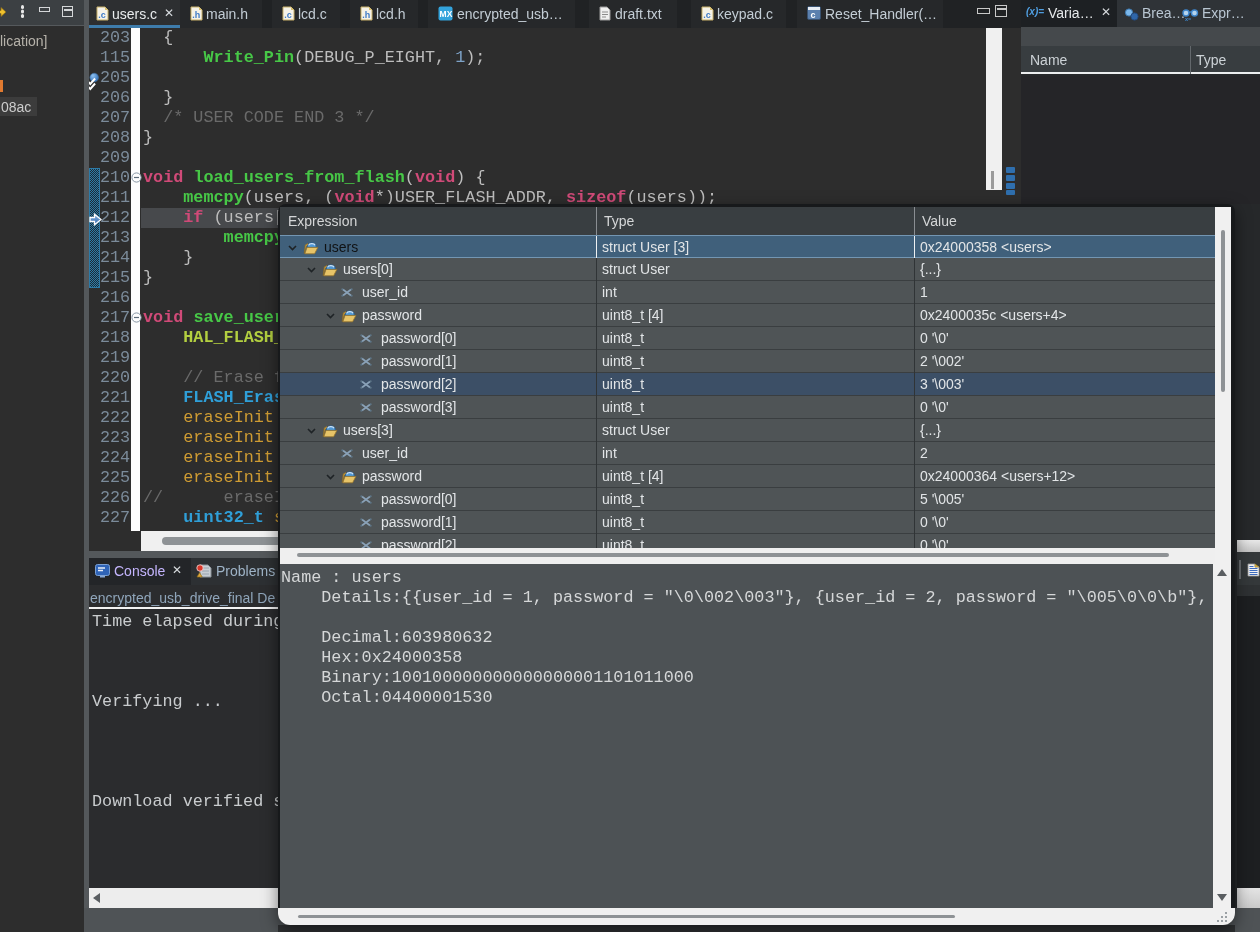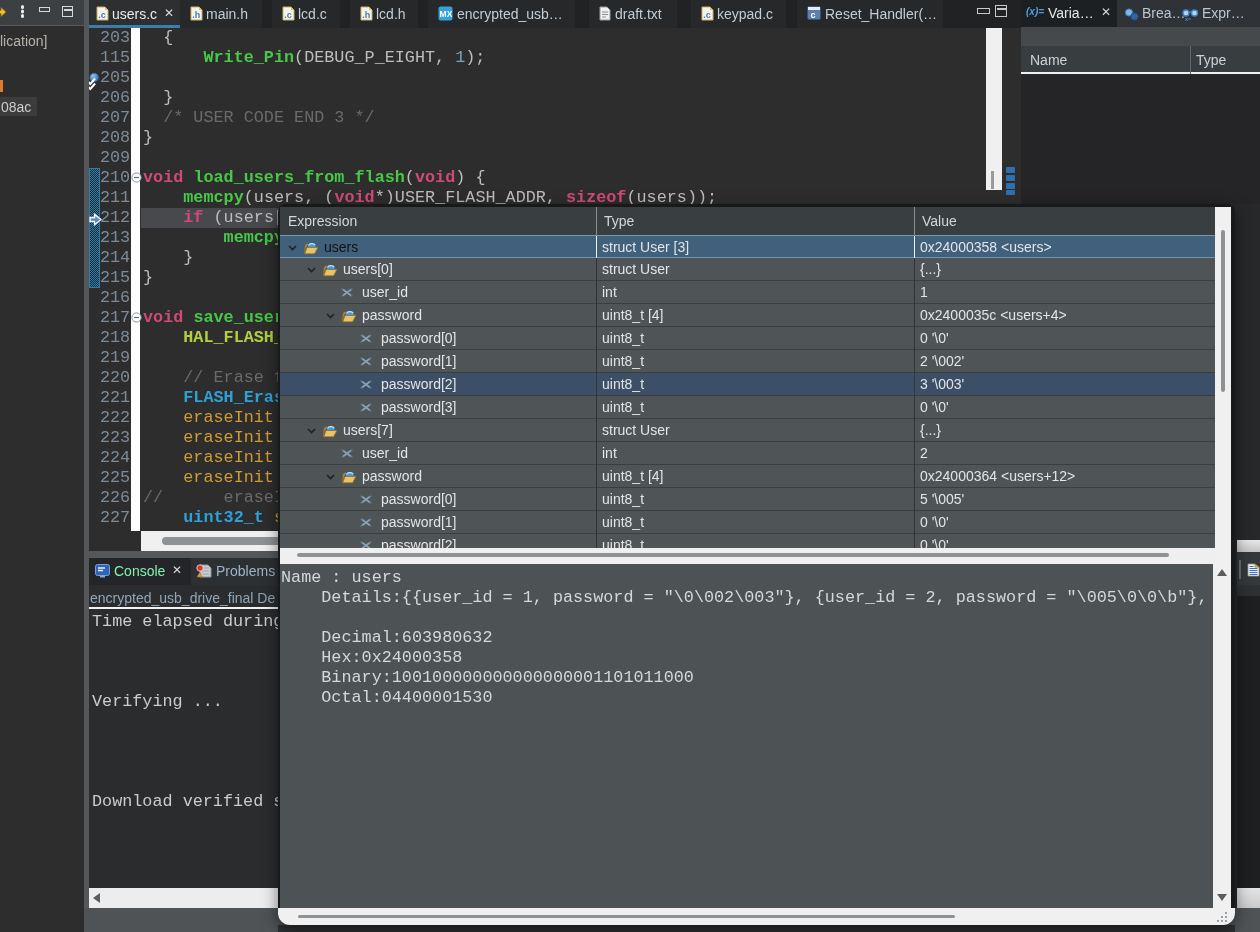--- a/index.html
+++ b/index.html
@@ -268,21 +268,21 @@
 
 <div id="csash"></div>
 <div id="conarea">
  <div id="contabbar"></div>
  <div id="contab1">
       <span class="abs" style="left:6px;top:6px"><svg width="15" height="14" viewBox="0 0 15 14">
           <rect x="0.5" y="0.5" width="14" height="11" rx="2" fill="#2f64b8" stroke="#7aa0d4"></rect>
           <path d="M3 4 h7 M3 6.5 h5" stroke="#e8eef8" stroke-width="1.4"></path>
           <rect x="5" y="11.5" width="5" height="2" fill="#88a9d8"></rect>
         </svg></span>
-      <span class="abs" style="left:25px;top:5px;font-size:14px;color:#86efac">Console</span>
+      <span class="abs" style="left:25px;top:5px;font-size:14px;color:#c4b5fd">Console</span>
       <span class="abs" style="left:83px;top:5px;font-size:12px;color:#d7dbde">✕</span>
     </div>
  <div id="contab2">
       <span class="abs" style="left:5px;top:6px"><svg width="16" height="14" viewBox="0 0 16 14">
           <path d="M4 1 h8 l3 3 v9 h-11 z" fill="#c7cdd3" stroke="#8a9198" stroke-width="1"></path>
           <path d="M6 4 h7 M6 7 h7 M6 10 h7" stroke="#9aa5b0" stroke-width="1"></path>
           <circle cx="4" cy="4" r="3.2" fill="#d8372a" stroke="#f2dede" stroke-width="0.8"></circle>
           <path d="M1 13 l2.6-4.4 2.6 4.4 z" fill="#e2a93c" stroke="#8a6b1c" stroke-width="0.7"></path>
         </svg></span>
       <span class="abs" style="left:25px;top:5px;font-size:14px;color:#9fb4c7">Problems</span>
@@ -504,21 +504,21 @@
             </svg>
           </span>
           <span class="ticon" style="left:42px;top:4px">
             <svg width="17" height="15" viewBox="0 0 17 15">
               <path d="M2.2 5 L1.2 13.5 L3.4 6.2 L5.4 4.6 L4.6 3.6 Z" fill="#c89b40" stroke="#8a6b28" stroke-width="0.7"></path>
               <path d="M4.2 7.6 C4.2 1.4 13.4 1.4 13.4 7.6 Z" fill="#4f97d6" stroke="#26639c" stroke-width="1"></path>
               <path d="M5.6 5.4 C6.4 3 11.2 3 12 5.2" fill="none" stroke="#cfe3f4" stroke-width="1.3"></path>
               <path d="M4 7.4 L1.8 13.8 L11.6 13.8 L14.9 7.4 Z" fill="#e7c468" stroke="#96742c" stroke-width="0.8"></path>
             </svg>
           </span>
-          <span class="tlbl" style="left:63px">users[7]</span>
+          <span class="tlbl" style="left:63px">users[3]</span>
           <span class="tval" style="left:322px">struct User</span>
           <span class="tval" style="left:640px">{...}</span>
         </div>
 <div class="trow " style="top:207px">
           <span class="cellsep s1"></span>
           <span class="cellsep s2"></span>
           <span class="ticon" style="left:61px;top:7px">
             <svg width="12" height="9" viewBox="0 0 12 9">
               <path d="M2 1.5 L10 7.5 M10 1.5 L2 7.5" fill="none" stroke="#8aa2b8" stroke-width="1.6"></path>
               <circle cx="1.3" cy="1.3" r="1" fill="#5d7587"></circle>

